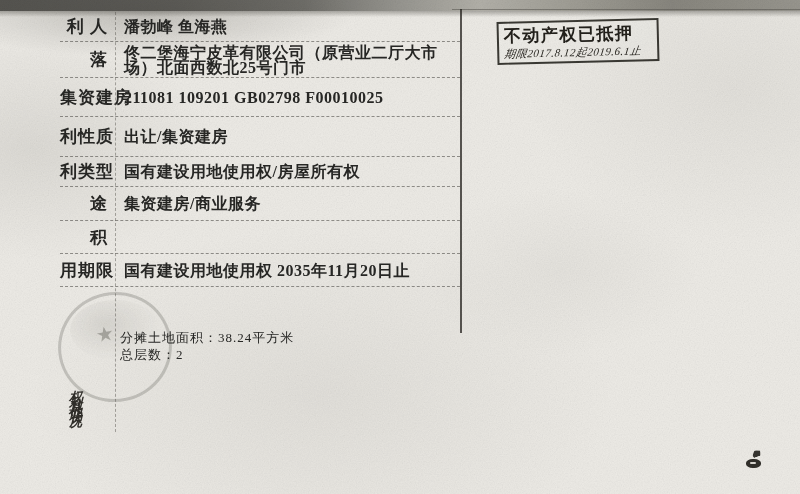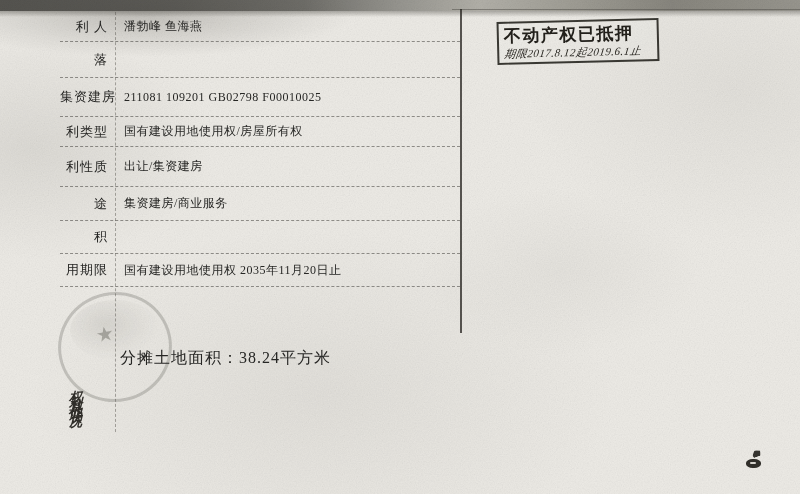--- a/index.html
+++ b/index.html
@@ -21,32 +21,32 @@
       radial-gradient(ellipse 200px 120px at 70% 55%, rgba(130,128,120,.08), transparent 70%);}
   .noise-svg{position:absolute;left:0;top:0;mix-blend-mode:multiply;pointer-events:none;}
   .top-right-line{position:absolute;left:452px;top:9px;width:348px;height:1px;
     background:rgba(85,83,78,.55);}
   
   .doc{position:absolute;left:0;top:0;width:800px;height:494px;filter:blur(0.35px) contrast(1.04);}
   .form{position:absolute;left:60px;top:12px;width:400px;}
   .row{display:flex;align-items:center;box-sizing:border-box;
        border-bottom:1px dashed rgba(70,68,64,.55);}
   .lbl{width:55px;flex:0 0 55px;text-align:right;padding-right:7px;box-sizing:border-box;
-       font-weight:normal;font-size:13px;letter-spacing:1px;white-space:nowrap;}
-  .val{flex:1;padding-left:9px;font-size:12px;line-height:15px;letter-spacing:.5px;}
+       font-weight:bold;font-size:17px;letter-spacing:1px;white-space:nowrap;}
+  .val{flex:1;padding-left:9px;font-size:16px;line-height:15px;letter-spacing:.5px;font-weight:bold;}
   .vdiv{position:absolute;left:115px;top:12px;height:420px;width:0;
         border-left:1px dashed rgba(80,78,72,.45);}
   .rborder{position:absolute;left:460px;top:9px;height:324px;width:0;
         border-left:2px solid rgba(40,38,34,.75);}
   
   .other{position:absolute;left:60px;top:318px;width:400px;height:170px;}
   .vlabel{position:absolute;left:6px;top:62px;writing-mode:vertical-rl;text-orientation:upright;
         font-size:13px;font-weight:bold;letter-spacing:5px;color:#33312d;
         font-style:italic;transform:skewY(-3deg);}
-  .other-lines{position:absolute;left:60px;top:32px;font-size:16px;line-height:16.5px;
+  .other-lines{position:absolute;left:60px;top:12px;font-size:13px;line-height:16.5px;
         letter-spacing:1px;}
   
   .seal{position:absolute;left:58px;top:292px;width:108px;height:104px;border-radius:50%;
         border:3px solid rgba(95,93,86,.28);transform:rotate(-12deg);}
   .seal-star{position:absolute;left:96px;top:322px;font-size:20px;color:rgba(80,78,70,.38);
         transform:rotate(-10deg);}
   .seal-smudge{position:absolute;left:70px;top:300px;width:90px;height:60px;border-radius:50%;
         background:radial-gradient(ellipse at 40% 40%, rgba(100,98,90,.14), transparent 70%);}
   
   .stamp{position:absolute;left:497px;top:20px;width:162px;height:43px;box-sizing:border-box;
@@ -81,32 +81,33 @@
     <div class="seal-star">★</div>
     <div class="seal-smudge"></div>
 
     <div class="form">
       <div class="row" style="height:30px">
         <div class="lbl">利  人</div>
         <div class="val">潘勃峰 鱼海燕</div>
       </div>
       <div class="row" style="height:36px">
         <div class="lbl">落</div>
+        <div class="val">佟二堡海宁皮革有限公司（原营业二厅大市场）北面西数北25号门市</div>
       </div>
       <div class="row" style="height:39px">
         <div class="lbl">集资建房</div>
         <div class="val">211081 109201 GB02798 F00010025</div>
       </div>
+      <div class="row" style="height:40px">
+        <div class="lbl">利性质</div>
+        <div class="val">出让/集资建房</div>
+      </div>
       <div class="row" style="height:30px">
         <div class="lbl">利类型</div>
         <div class="val">国有建设用地使用权/房屋所有权</div>
-      </div>
-      <div class="row" style="height:40px">
-        <div class="lbl">利性质</div>
-        <div class="val">出让/集资建房</div>
       </div>
       <div class="row" style="height:34px">
         <div class="lbl">途</div>
         <div class="val">集资建房/商业服务</div>
       </div>
       <div class="row" style="height:33px">
         <div class="lbl">积</div>
       </div>
       <div class="row" style="height:33px">
         <div class="lbl">用期限</div>
@@ -114,20 +115,21 @@
       </div>
     </div>
 
     <div class="vdiv"></div>
     <div class="rborder"></div>
 
     <div class="other">
       <div class="vlabel">权利其他状况</div>
       <div class="other-lines">
         <div>分摊土地面积：38.24平方米</div>
+        <div>总层数：2</div>
       </div>
     </div>
 
     <div class="stamp">
       <div class="stamp-l1">不动产权已抵押</div>
       <div class="stamp-l2">期限2017.8.12起2019.6.1止</div>
     </div>
 
     <div class="mark">
       <div class="mark-a"></div>

